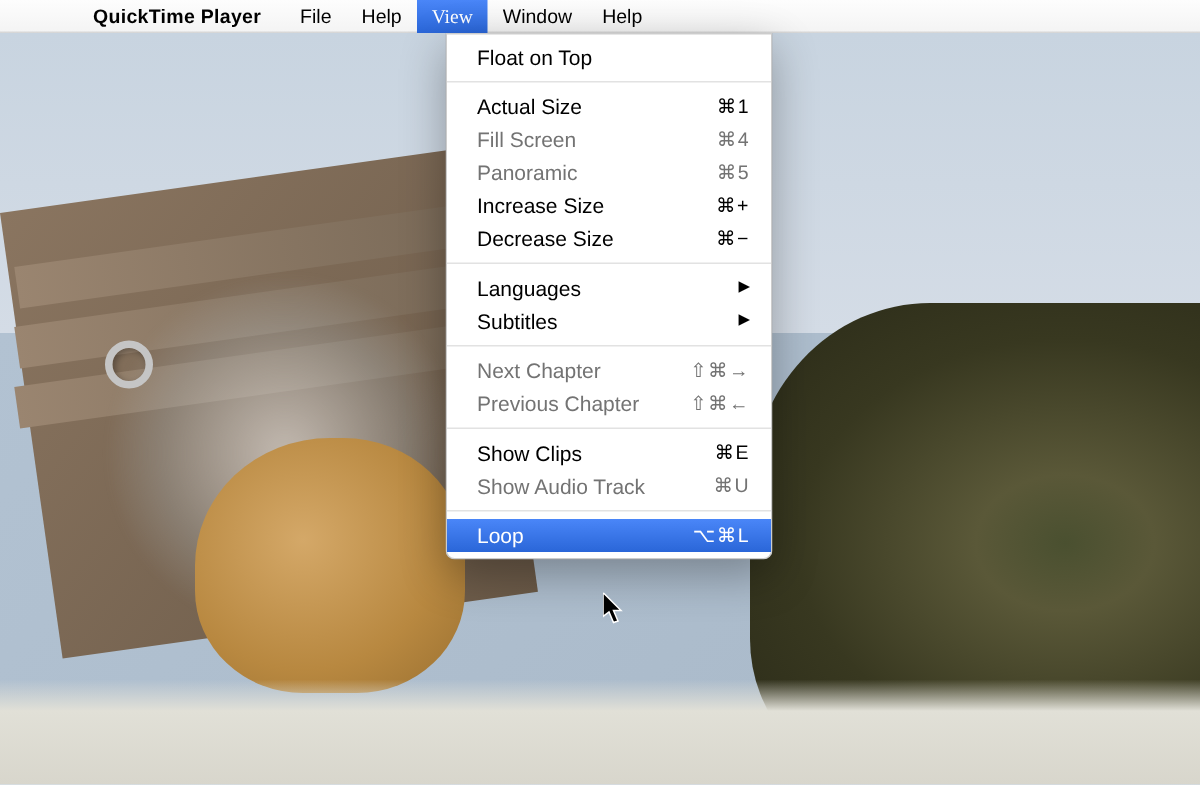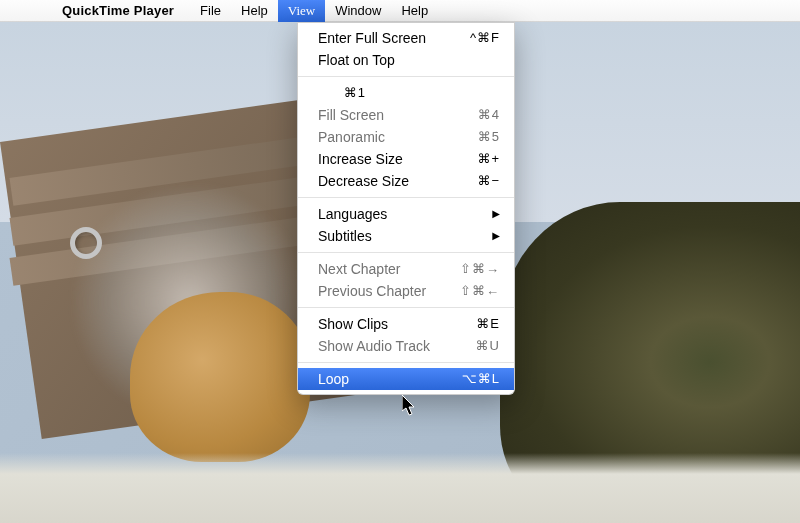--- a/index.html
+++ b/index.html
@@ -229,31 +229,28 @@
   <span class="menu-item">File</span>
   <span class="menu-item">Help</span>
   <span class="menu-item open">View</span>
   <span class="menu-item">Window</span>
   <span class="menu-item">Help</span>
 </div>
 
 <div class="dropdown">
 
   <div class="dd-item">
-    <span class="label">Enter Full Screen</span>
-    <span class="shortcut">^⌘F</span>
-  </div>
-  <div class="dd-item">
     <span class="label">Float on Top</span>
     <span class="shortcut"></span>
   </div>
 
   <div class="dd-sep"></div>
 
   <div class="dd-item">
+    <span class="label">Actual Size</span>
     <span class="shortcut">⌘1</span>
   </div>
   <div class="dd-item disabled">
     <span class="label">Fill Screen</span>
     <span class="shortcut">⌘4</span>
   </div>
   <div class="dd-item disabled">
     <span class="label">Panoramic</span>
     <span class="shortcut">⌘5</span>
   </div>

